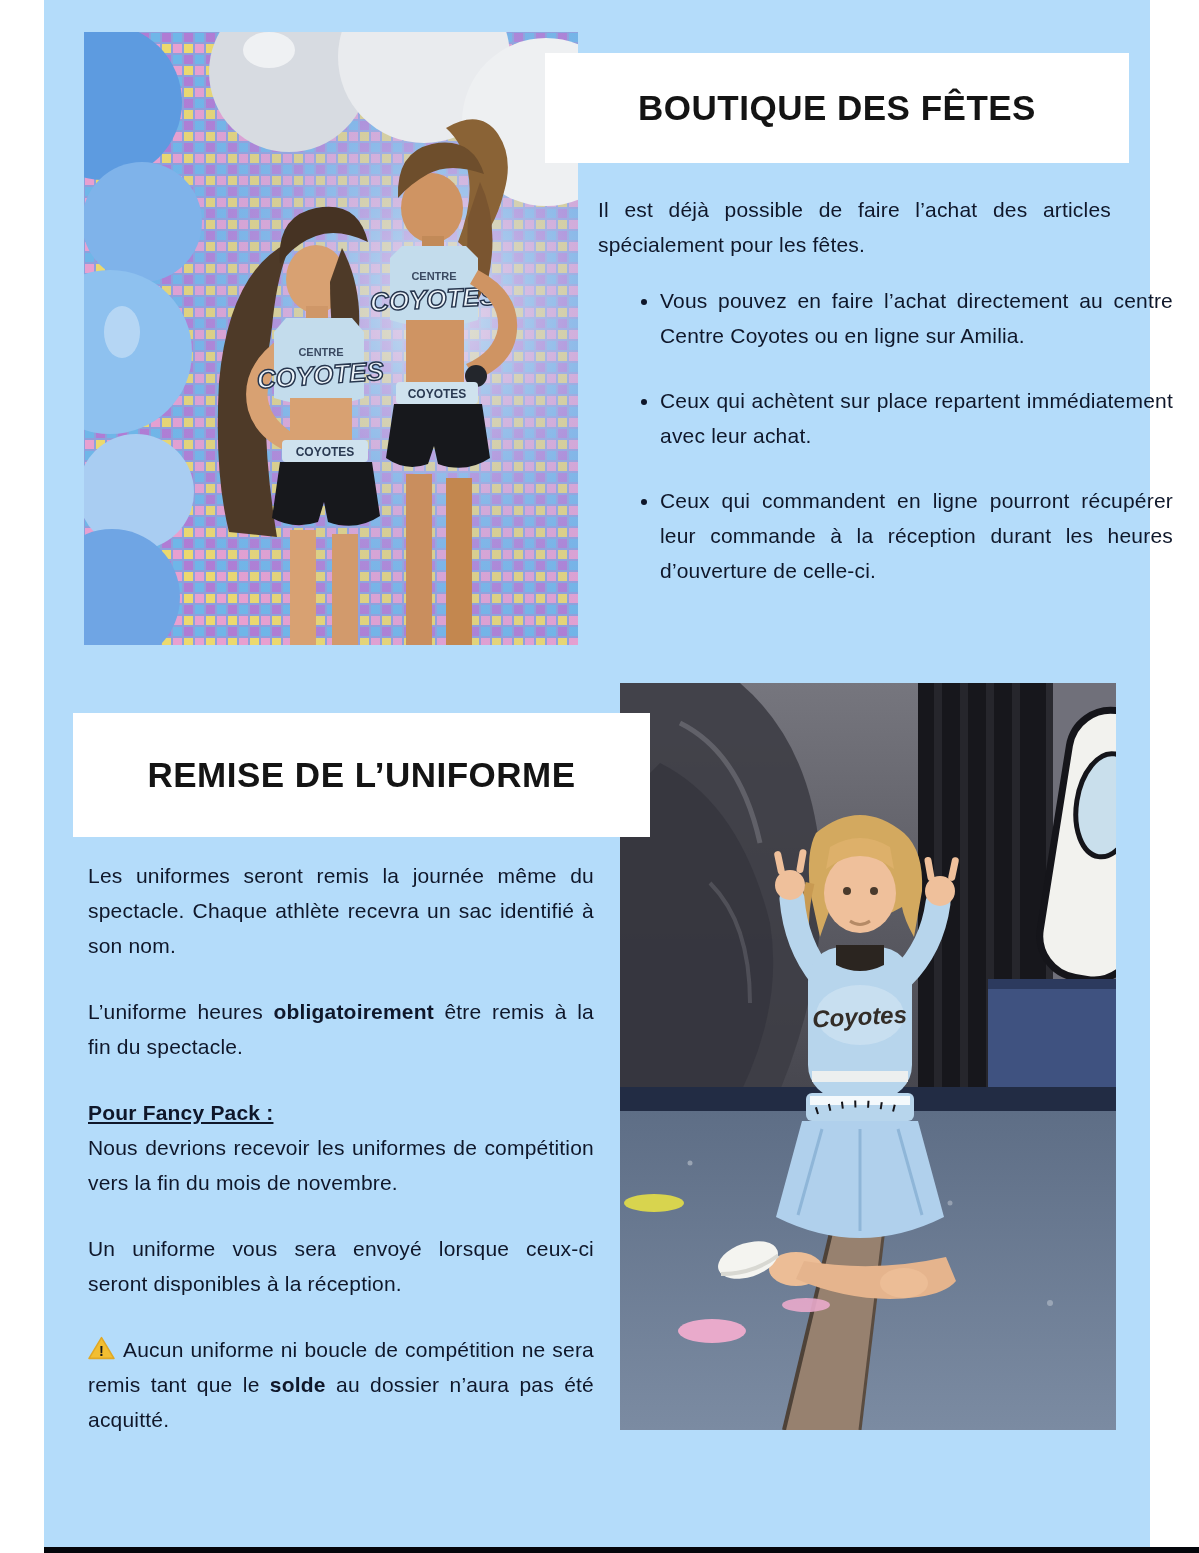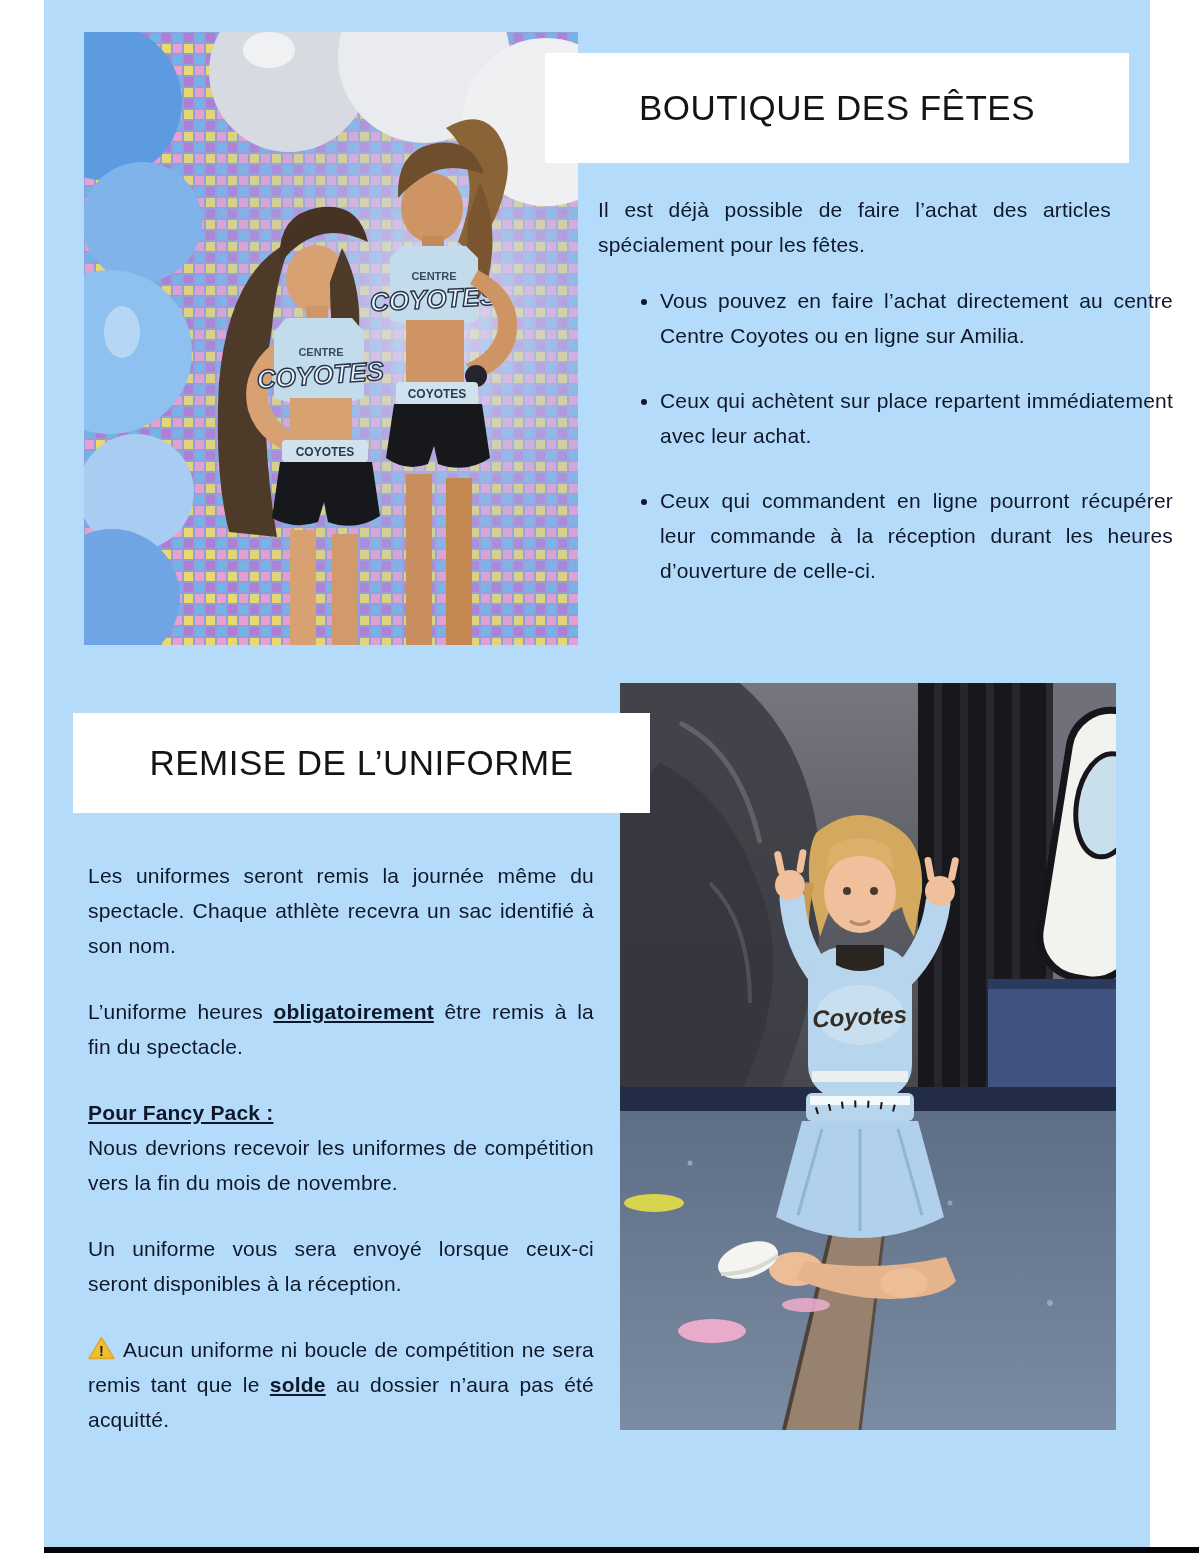--- a/index.html
+++ b/index.html
@@ -7,41 +7,41 @@
     width:1199px;height:1553px;position:relative;background:#ffffff;
     font-family:"Liberation Sans", sans-serif;overflow:hidden;
   }
   .blue-bg{position:absolute;left:44px;top:0;width:1106px;height:1547px;background:#b4dcfa;z-index:0;}
   figure{margin:0;position:absolute;overflow:hidden;z-index:1;}
   figure svg{display:block;width:100%;height:100%;}
   #photo1{left:84px;top:32px;width:494px;height:613px;}
   #photo2{left:620px;top:683px;width:496px;height:747px;}
   .title-box{position:absolute;background:#ffffff;display:flex;align-items:center;justify-content:center;z-index:2;}
   #boutique-box{left:545px;top:53px;width:584px;height:110px;}
-  #remise-box{left:73px;top:713px;width:577px;height:100px;}
+  #remise-box{left:73px;top:713px;width:577px;height:124px;}
   .title-box h1{
-    margin:17px;font-size:35px;font-weight:400;letter-spacing:.5px;color:#141414;
+    margin:17px;font-size:35px;font-weight:700;letter-spacing:.5px;color:#141414;
     font-family:"Liberation Sans", sans-serif;white-space:nowrap;
   }
   .body-text{
     font-size:21px;line-height:35px;color:#0f172a;letter-spacing:.2px;
     text-align:justify;text-align-last:left;margin:0;
   }
   #boutique-intro{position:absolute;left:598px;top:192px;width:513px;z-index:2;}
   #boutique-bullets{
     position:absolute;left:598px;top:283px;width:513px;z-index:2;
     margin:0;padding:0 0 0 62px;list-style:disc outside;
   }
   #boutique-bullets li{margin:0 0 30px 0;padding-left:0;}
   #boutique-bullets li:last-child{margin-bottom:8px;}
   #remise-text{position:absolute;left:88px;top:858px;width:506px;z-index:2;}
   #remise-text p{margin:0 0 31px 0;}
   #remise-text p:last-child{margin-bottom:0;}
   .fancy-heading{font-weight:700;text-decoration:underline;}
-  b{font-weight:700;text-decoration:underline;}
+  b{font-weight:700;}
   .warn-icon{display:inline-block;width:27px;height:24px;vertical-align:-3px;margin-right:8px;}
   .warn-icon svg{display:block;width:100%;height:100%;}
   .bottom-bar{position:absolute;left:44px;top:1547px;width:1155px;height:6px;background:#04050a;z-index:3;}
 </style>
 </head>
 <body>
 
 <div class="blue-bg"></div>
 
 <figure id="photo1">

